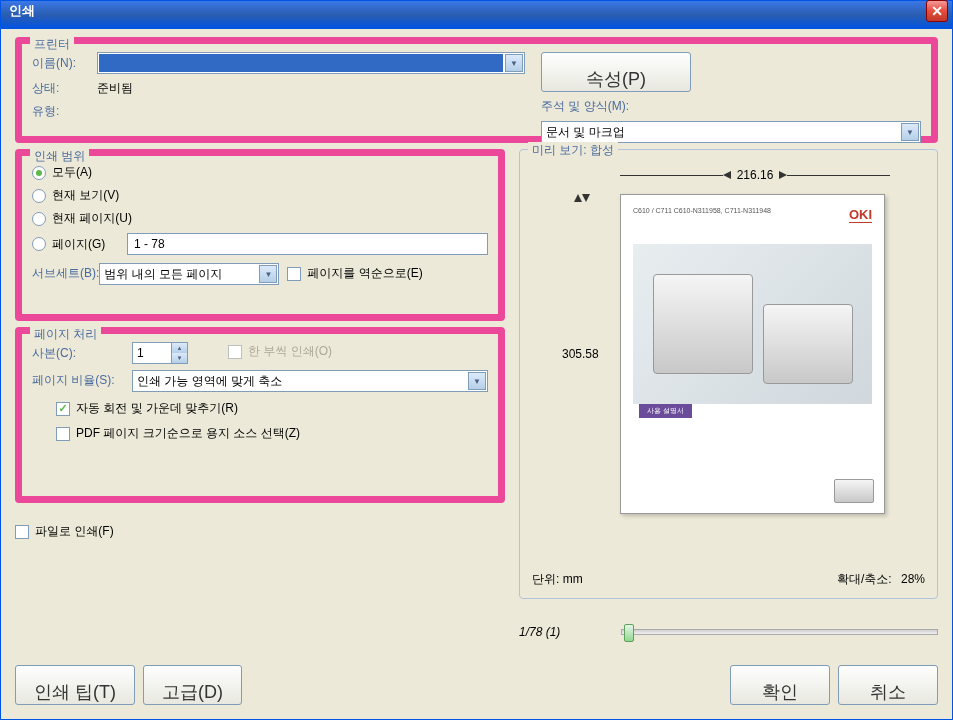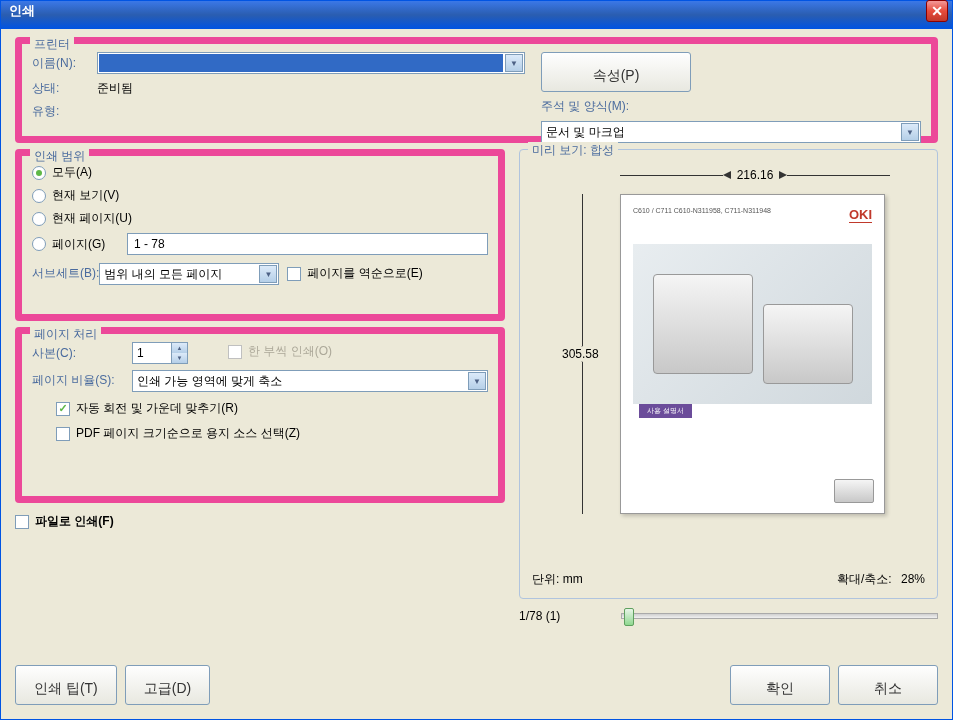--- a/index.html
+++ b/index.html
@@ -96,21 +96,21 @@
       cursor: pointer;
       margin: 1px;
     }
     .btn {
       background: linear-gradient(to bottom, #FEFEFE, #E8E8E0);
       border: 1px solid #7F9DB9;
       border-radius: 3px;
       padding: 14px 18px;
       height: 40px;
       cursor: pointer;
-      font-size: 14px;
+      font-size: 18px;
       color: #333;
       font-family: inherit;
     }
     .radio, .checkbox {
       display: flex;
       align-items: center;
       margin-bottom: 6px;
       cursor: pointer;
     }
     .radio-dot {
@@ -212,22 +212,22 @@
       border-bottom: 4px solid transparent;
     }
     .dim-h-arrow-l { border-right: 8px solid #333; }
     .dim-h-arrow-r { border-left: 8px solid #333; }
     .dim-v {
       position: absolute;
       left: 42px;
       top: 30px;
       height: 320px;
       display: flex;
-      flex-direction: column;
-      align-items: center;
+      flex-direction: row;
+      align-items: flex-start;
       width: 20px;
     }
     .dim-v::before, .dim-v::after {
       content: '';
       flex: 1;
       border-left: 1px solid #333;
     }
     .dim-v-arrow-t, .dim-v-arrow-b {
       width: 0; height: 0;
       border-left: 4px solid transparent;
@@ -291,21 +291,22 @@
       left: 12px;
       right: 12px;
       display: flex;
       justify-content: space-between;
       font-size: 12px;
     }
     .slider-row {
       display: flex;
       align-items: center;
       gap: 12px;
-      margin-top: 10px;
+      margin-top: 26px;
+      font-style: italic;
     }
     .slider {
       flex: 1;
       height: 6px;
       background: linear-gradient(to bottom, #D0D0D0, #F0F0F0);
       border: 1px solid #AAA;
       position: relative;
     }
     .slider-thumb {
       position: absolute;
@@ -436,21 +437,21 @@
           <div class="checkbox" style="margin-left:24px; margin-top:8px;">
             <div class="check-box">✓</div>
             <span>자동 회전 및 가운데 맞추기(R)</span>
           </div>
           <div class="checkbox" style="margin-left:24px; margin-top:8px;">
             <div class="check-box"></div>
             <span>PDF 페이지 크기순으로 용지 소스 선택(Z)</span>
           </div>
         </div>
 
-        <div class="checkbox" style="margin-top:10px;font-weight:bold;">
+        <div class="checkbox" style="margin-top:20px;">
           <div class="check-box"></div>
           <span>파일로 인쇄(F)</span>
         </div>
       </div>
 
       <div class="right-col">
         <div class="preview-area">
           <div class="fieldset-legend">미리 보기: 합성</div>
           <div class="preview-dims">
             <div class="dim-h">

